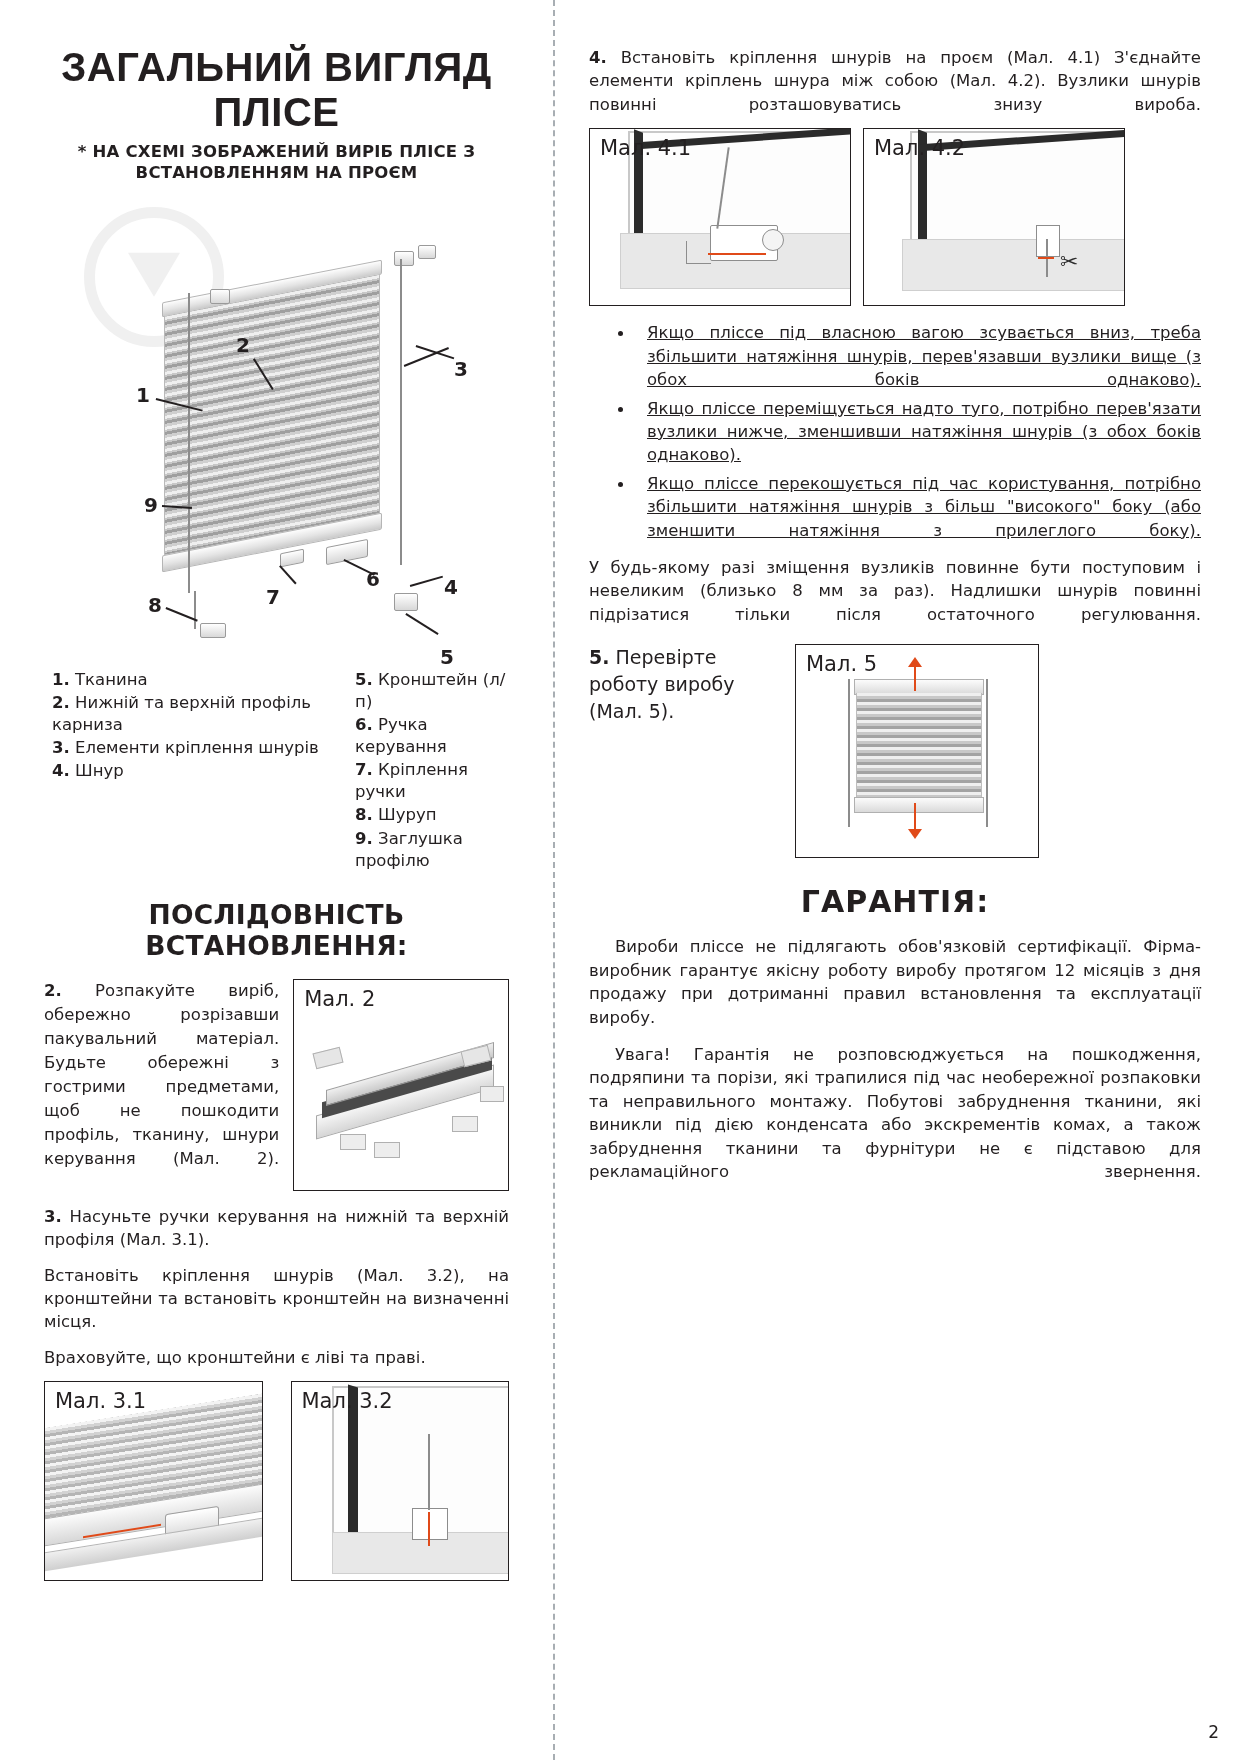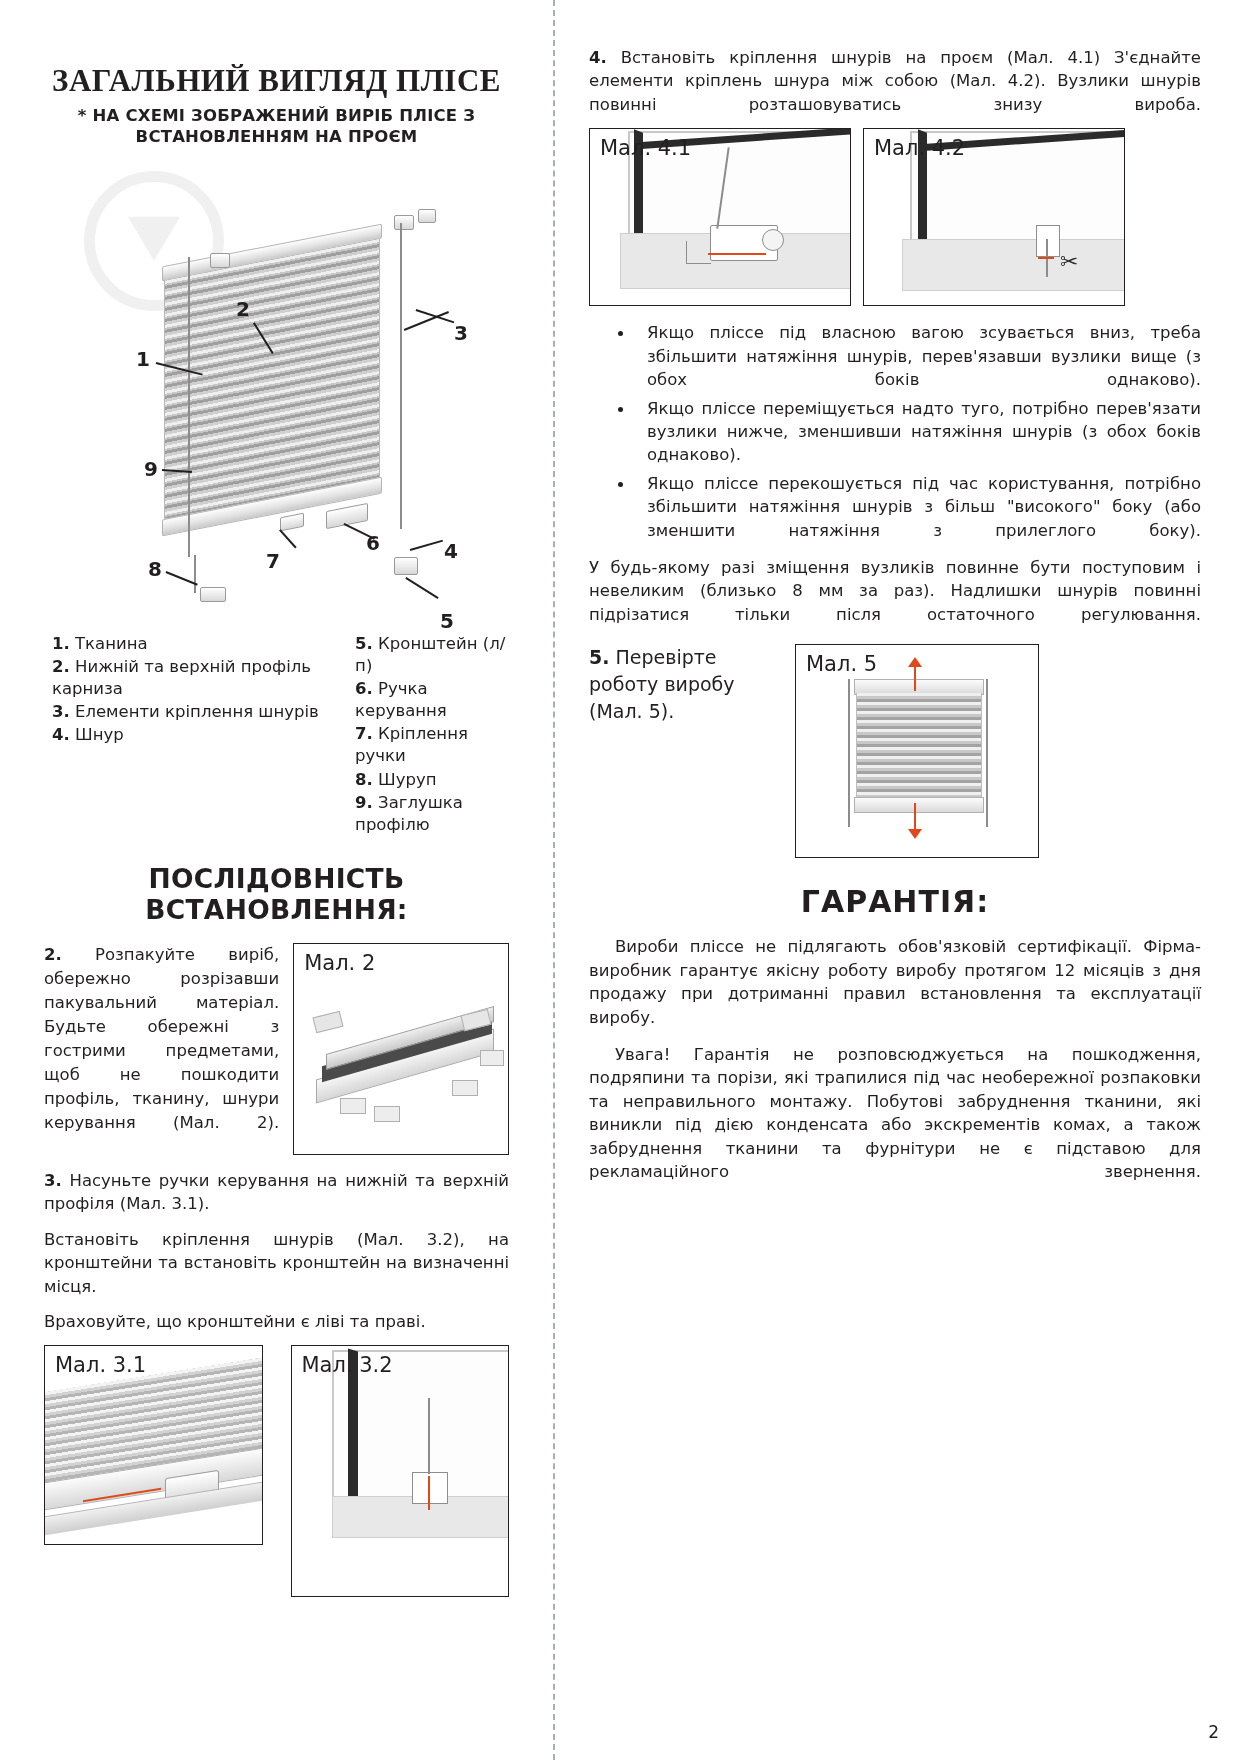--- a/index.html
+++ b/index.html
@@ -40,27 +40,27 @@
     width: 553px;
     padding: 40px 44px 30px 44px;
   }
   .col-right {
     width: 692px;
     padding: 40px 44px 30px 36px;
   }
 
   
   h1.title {
-    font-family: Liberation Serif, serif;
+    font-family: Liberation Sans, sans-serif;
     font-weight: bold;
-    font-size: 31px;
+    font-size: 40px;
     line-height: 1.12;
     letter-spacing: .5px;
     text-align: center;
-    margin: 24px 0 6px 0;
+    margin: 5px 0 6px 0;
   }
   .subtitle {
     text-align: center;
     font-weight: bold;
     font-size: 16.5px;
     line-height: 1.28;
     margin: 4px 0 10px 0;
     letter-spacing: .2px;
   }
   h2.section-title {
@@ -225,21 +225,21 @@
   }
 
   .fig2 { width: 232px; height: 212px; }
 
   .row-two {
     display: flex;
     gap: 28px;
     margin-top: 10px;
   }
   .fig31 { width: 231px; height: 200px; }
-  .fig32 { width: 231px; height: 252px; }
+  .fig32 { width: 231px; height: 200px; }
 
   .fig41 { width: 262px; height: 178px; }
   .fig42 { width: 262px; height: 178px; }
   .row-4 { display: flex; gap: 12px; margin-top: 12px; }
 
   .fig5 { width: 244px; height: 214px; }
 
   
   .win-frame {
     position: absolute;
@@ -257,20 +257,21 @@
   }
   .arrow-red {
     position: absolute;
     background: #e04a19;
   }
 
   
   ul.bullets {
     margin: 14px 0 0 0;
     padding-left: 46px;
+    text-decoration: underline;
   }
   ul.bullets li {
     margin-bottom: 4px;
     text-align: justify;
     text-align-last: justify;
     padding-left: 12px;
   }
   ul.bullets li::marker { font-size: 17px; }
 
   .step5-wrap {

